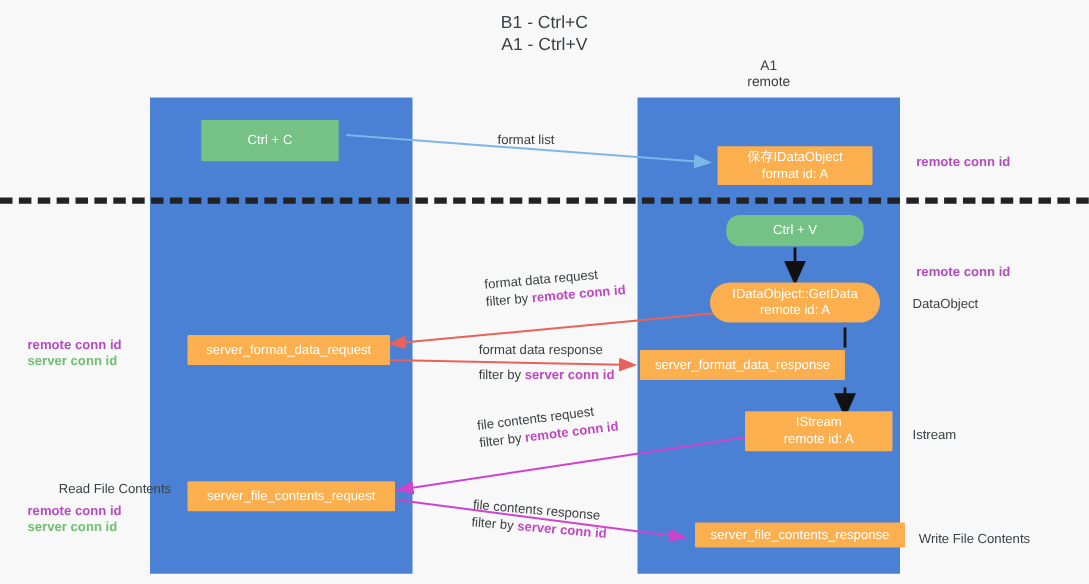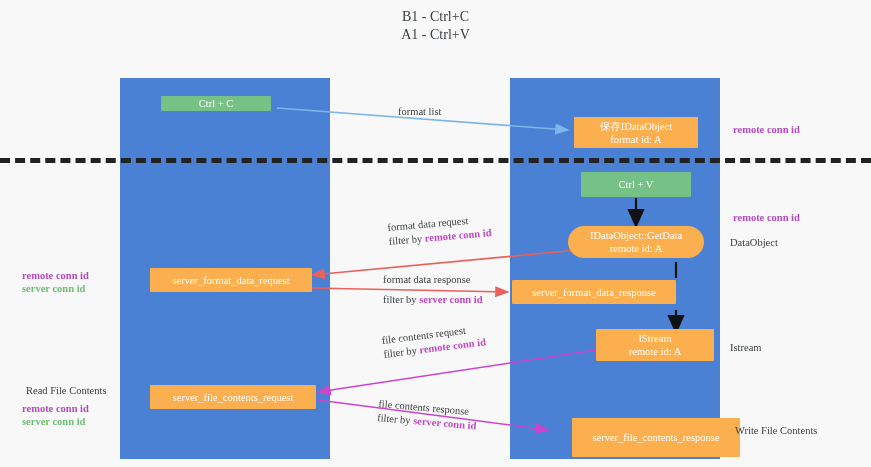--- a/index.html
+++ b/index.html
@@ -13,21 +13,20 @@
     position: relative;
     font-family: "Liberation Sans", sans-serif;
     overflow: hidden;
     color: #3c4043;
   }
   .canvas {
     position: absolute;
     left: 0; top: 0;
     width: 871px;
     height: 467px;
-    font-family: Liberation Serif, serif;
   }
   svg.wires {
     position: absolute;
     left: 0; top: 0;
     width: 871px;
     height: 467px;
     pointer-events: none;
   }
   
   .title {
@@ -116,20 +115,22 @@
 <body>
 
 <div class="canvas">
 
   <div class="title">B1 - Ctrl+C
 A1 - Ctrl+V</div>
 
   <div class="lane" id="lane-b1"></div>
   <div class="lane" id="lane-a1"></div>
 
+  <div class="col-head" id="head-a1">A1
+remote</div>
 
   <svg class="wires" viewBox="0 0 871 467">
     <defs>
       <marker id="ah-blue" markerWidth="9" markerHeight="7" refX="8" refY="3.5" orient="auto">
         <polygon points="0 0, 9 3.5, 0 7" fill="#7eb6e8"></polygon>
       </marker>
       <marker id="ah-red" markerWidth="9" markerHeight="7" refX="8" refY="3.5" orient="auto">
         <polygon points="0 0, 9 3.5, 0 7" fill="#e8615a"></polygon>
       </marker>
       <marker id="ah-purple" markerWidth="9" markerHeight="7" refX="8" refY="3.5" orient="auto">
@@ -153,40 +154,40 @@
     <line x1="676" y1="258" x2="676" y2="252" stroke="#111111" stroke-width="2.2"></line>
     <line x1="676" y1="310" x2="676" y2="330" stroke="#111111" stroke-width="2.2" marker-end="url(#ah-black)"></line>
 
     <line x1="596" y1="350" x2="318" y2="392" stroke="#cc44cc" stroke-width="1.6" marker-end="url(#ah-purple)"></line>
 
     <line x1="318" y1="400" x2="548" y2="430" stroke="#cc44cc" stroke-width="1.6" marker-end="url(#ah-purple)"></line>
   </svg>
 
   <div class="divider"></div>
 
-  <div class="node green" style="left:161px; top:96px; width:110px; height:15px;">Ctrl + C</div>
+  <div class="node green" style="left:161px; top:96px; width:110px; height:33px;">Ctrl + C</div>
 
   <div class="node orange" style="left:574px; top:117px; width:124px; height:31px;">保存IDataObject
 format id: A</div>
 
-  <div class="node green" style="left:581px; top:172px; width:110px; height:25px;">Ctrl + V</div>
+  <div class="node green" style="left:581px; top:172px; width:110px; height:25px;border-radius:11px;">Ctrl + V</div>
 
   <div class="node orange" style="left:568px; top:226px; width:136px; height:32px;border-radius:16px;">IDataObject::GetData
 remote id: A</div>
 
   <div class="node orange" style="left:512px; top:280px; width:164px; height:24px;">server_format_data_response</div>
 
   <div class="node orange" style="left:150px; top:268px; width:162px; height:24px;">server_format_data_request</div>
 
   <div class="node orange" style="left:596px; top:329px; width:118px; height:32px;">IStream
 remote id: A</div>
 
   <div class="node orange" style="left:150px; top:385px; width:166px; height:24px;">server_file_contents_request</div>
 
-  <div class="node orange" style="left:572px; top:418px; width:168px; height:39px;">server_file_contents_response</div>
+  <div class="node orange" style="left:556px; top:418px; width:168px; height:20px;">server_file_contents_response</div>
 
   <div class="edge-label" style="left:398px; top:105px;">format list</div>
 
   <div class="edge-label rot" style="left:387px; top:221px; transform: rotate(-5deg);">
     <div>format data request</div>
     <div><span>filter by </span><span class="hl-remote">remote conn id</span></div>
   </div>
 
   <div class="edge-label" style="left:383px; top:273px;">
     <div>format data response</div>
@@ -210,19 +211,19 @@
   <div class="side plain" style="left:730px; top:236px;">DataObject</div>
 
   <div class="side plain" style="left:730px; top:341px;">Istream</div>
 
   <div class="side plain" style="left:735px; top:424px;">Write File Contents</div>
 
   <div class="side remote" style="left:22px; top:269px;">remote conn id</div>
 
   <div class="side server" style="left:22px; top:282px;">server conn id</div>
 
-  <div class="side plain" style="left:10px; top:384px;padding-left:16px;">Read File Contents</div>
+  <div class="side plain" style="left:31px; top:384px;padding-left:16px;">Read File Contents</div>
 
   <div class="side remote" style="left:22px; top:402px;">remote conn id</div>
 
   <div class="side server" style="left:22px; top:415px;">server conn id</div>
 
 </div>
 
 </body></html>

